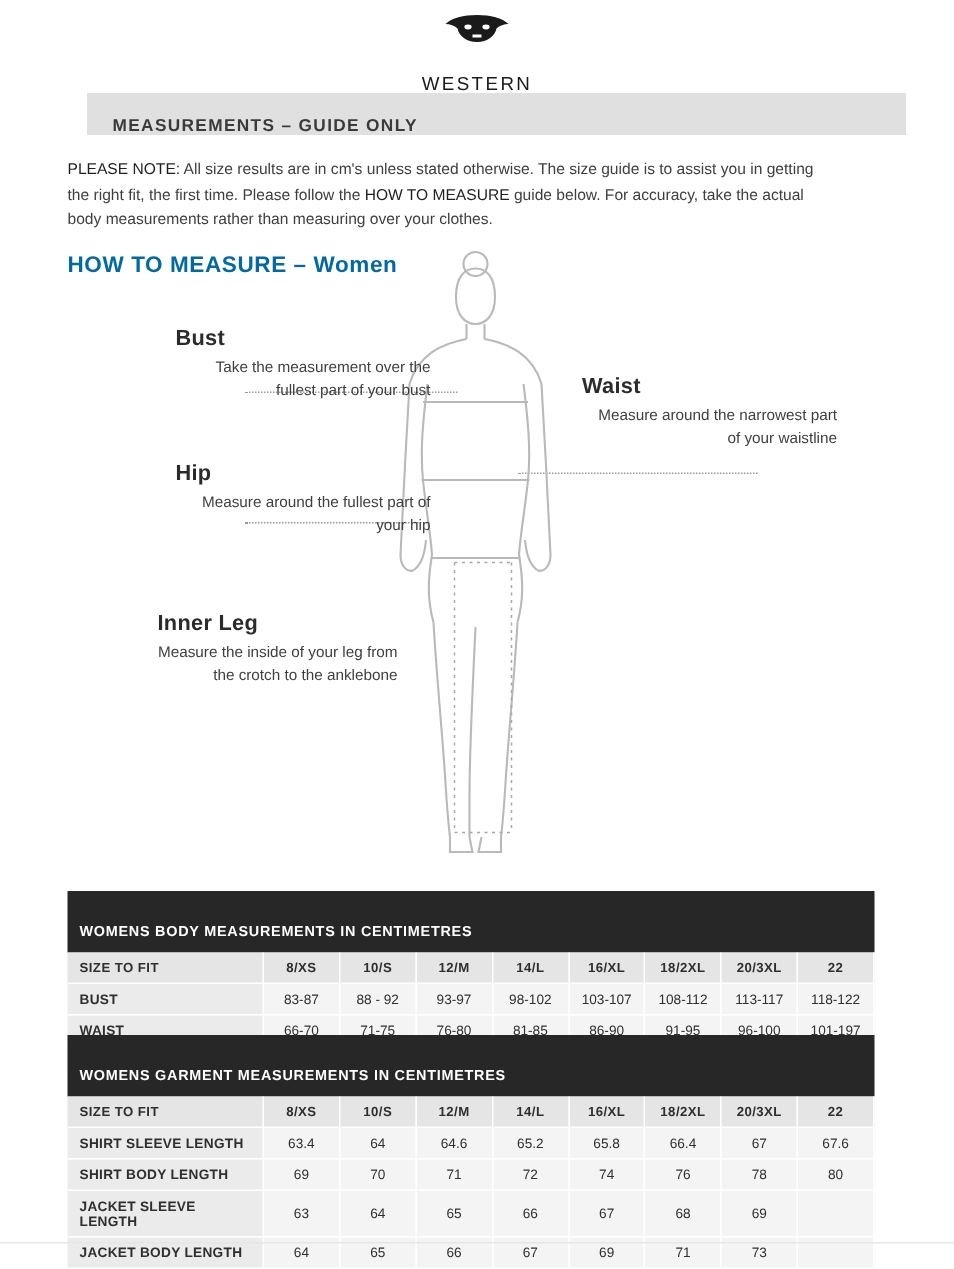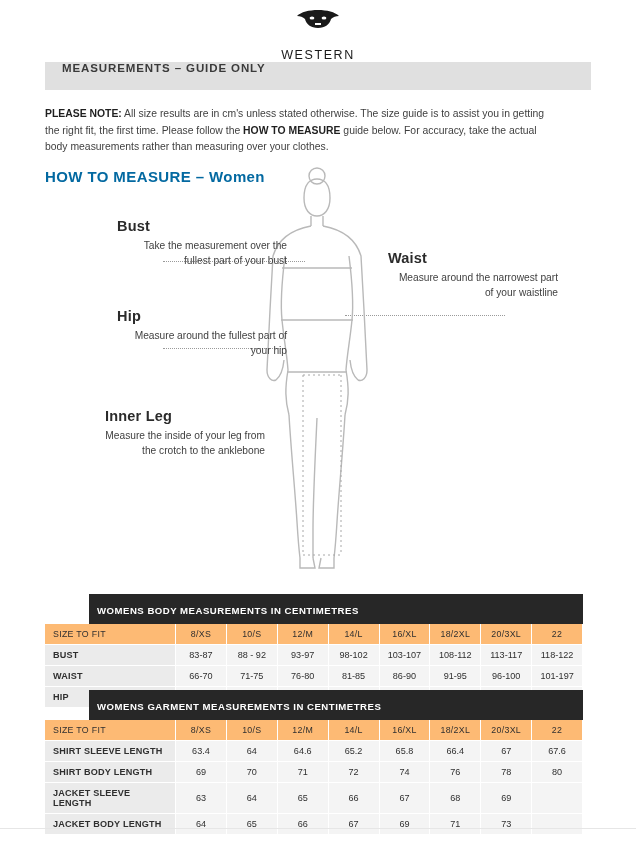--- a/index.html
+++ b/index.html
@@ -41,47 +41,47 @@
   .logo-text {
     font-size: 12.5px;
     font-weight: normal;
     letter-spacing: 1.6px;
     color: #1a1a1a;
   }
 
   
   .header-bar {
     position: absolute;
-    left: 45px;
+    left: 58px;
     top: 62px;
     width: 546px;
     height: 28px;
     background: #e0e0e0;
     display: flex;
-    align-items: flex-start;
+    align-items: flex-end;
   }
   .header-bar .title {
     font-size: 11.5px;
     font-weight: bold;
     letter-spacing: 0.9px;
     color: #3a3a3a;
     padding-left: 17px;
   }
 
   
   .note {
     position: absolute;
     left: 45px;
     top: 106px;
     width: 512px;
     font-size: 10.4px;
     line-height: 16.5px;
     color: #3f3f3f;
   }
-  .note b { font-weight: bold; color:#1f1f1f; }
+  .note b { font-weight: normal; color:#1f1f1f; }
 
   
   .how-heading {
     position: absolute;
     left: 45px;
     top: 168px;
     font-size: 15px;
     font-weight: bold;
     letter-spacing: 0.4px;
     color: #0369a1;
@@ -132,25 +132,24 @@
   .l-waist { left: 300px; top: 155px; width: 160px; }
 
   
   .tbl-block { position: absolute; left: 45px; width: 538px; }
   .tbl-head {
     background: #272727;
     color: #ffffff;
     font-size: 9.6px;
     font-weight: bold;
     letter-spacing: 0.5px;
-    padding: 9px 0 5px 8px;
+    padding: 20px 0 5px 8px;
     height: 16px;
     box-sizing: content-box;
     line-height: 16px;
-    margin-left: 44px;
   }
   .tbl-sub {
     background: #efefef;
     color: #2b2b2b;
     font-size: 9.3px;
     font-weight: bold;
     letter-spacing: 0.4px;
     padding: 5px 0 5px 8px;
     line-height: 14px;
     border-bottom: 1px solid #ffffff;
@@ -172,22 +171,22 @@
   }
   table.size td:first-child, table.size th:first-child {
     text-align: left;
     padding-left: 8px;
     width: 118px;
     background: #ebebeb;
     font-weight: bold;
     letter-spacing: 0.2px;
   }
   table.size tr.hdr td, table.size tr.hdr th {
-    background: #fdba74;
-    font-weight: normal;
+    background: #e5e5e5;
+    font-weight: bold;
     font-size: 8.8px;
     letter-spacing: 0.3px;
   }
   .t1 { top: 594px; }
   .t2 { top: 690px; }
 
   .footer-rule {
     position: absolute;
     left: 0;
     top: 828px;

